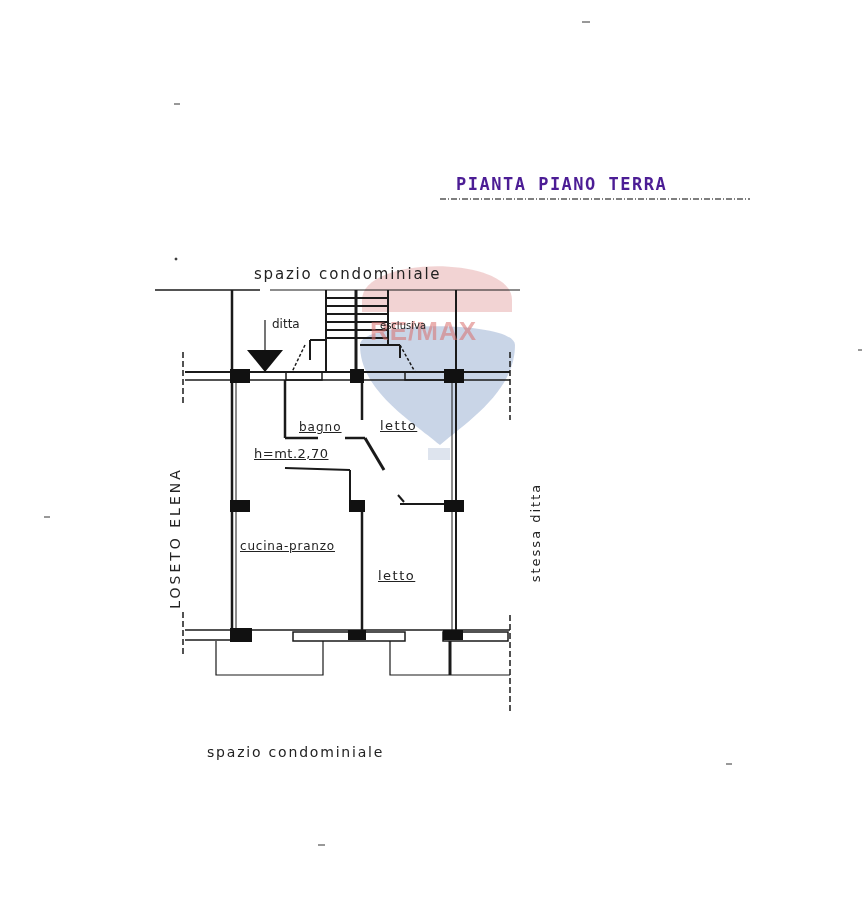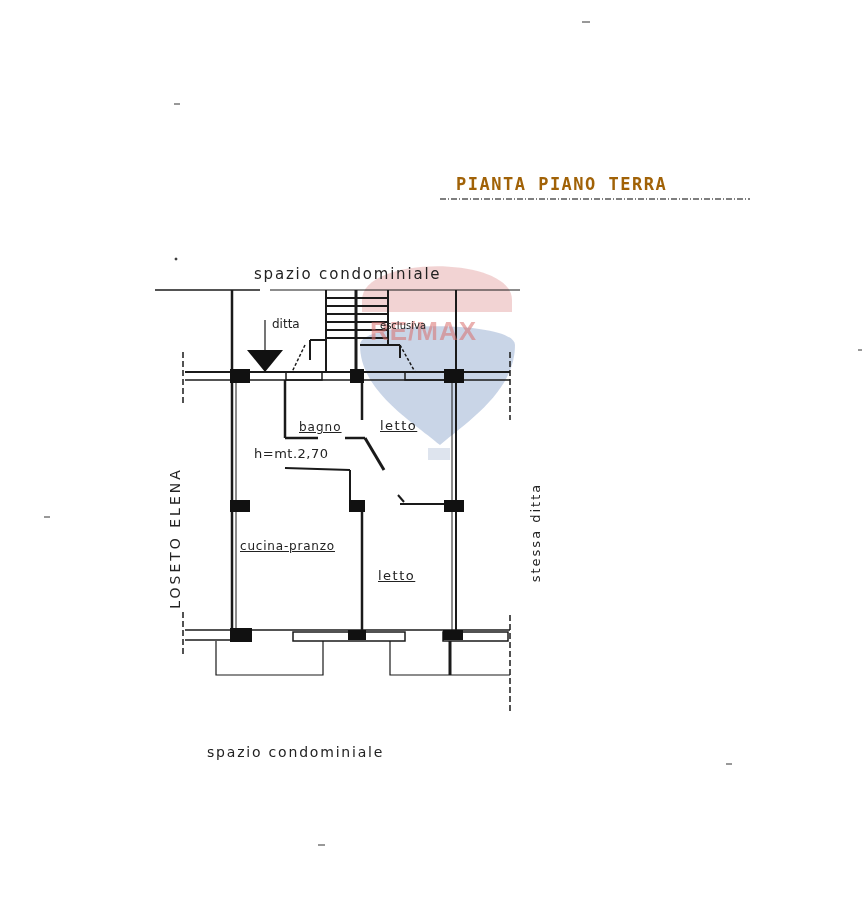--- a/index.html
+++ b/index.html
@@ -1,30 +1,30 @@
 <!DOCTYPE html>
 <html><head>
 <meta charset="utf-8">
 <style>
   html, body { margin:0; padding:0; background:#ffffff; }
   body { width:862px; height:908px; position:relative; overflow:hidden; font-family:"DejaVu Sans", sans-serif; }
   .abs { position:absolute; }
   #plan-svg { position:absolute; left:0; top:0; }
   .title {
     left:456px; top:174px; font-family:"DejaVu Sans Mono", monospace; font-weight:bold;
-    font-size:17px; letter-spacing:1.5px; color:#a16207; white-space:nowrap;
+    font-size:17px; letter-spacing:1.5px; color:#4c1d95; white-space:nowrap;
   }
   .hand { font-family:"DejaVu Sans", sans-serif; color:#222; white-space:nowrap; }
   .lbl-top { left:254px; top:265px; font-size:15px; letter-spacing:1.8px; }
   .lbl-bottom { left:207px; top:744px; font-size:14px; letter-spacing:1.8px; }
   .lbl-corte { left:272px; top:317px; font-size:12px; }
   .lbl-esclusiva { left:380px; top:320px; font-size:10px;text-align:right; }
   .lbl-bagno { left:299px; top:420px; font-size:12px; text-decoration:underline; letter-spacing:1px; }
   .lbl-letto1 { left:380px; top:418px; font-size:13px; text-decoration:underline; letter-spacing:1.5px; }
-  .lbl-height { left:254px; top:446px; font-size:13px; letter-spacing:0.5px; }
+  .lbl-height { left:254px; top:446px; font-size:13px; text-decoration:underline; letter-spacing:0.5px; }
   .lbl-cucina { left:240px; top:539px; font-size:12px; text-decoration:underline; letter-spacing:0.8px;text-align:right; }
   .lbl-letto2 { left:378px; top:568px; font-size:13px; text-decoration:underline; letter-spacing:1.5px; }
   .lbl-left {
     left:90px; top:530px; width:170px; text-align:center; font-size:14px; letter-spacing:3px;
     transform:rotate(-90deg); transform-origin:center center;
   }
   .lbl-right {
     left:470px; top:525px; width:130px; text-align:center; font-size:13px; letter-spacing:2px;
     transform:rotate(-90deg); transform-origin:center center;
   }

